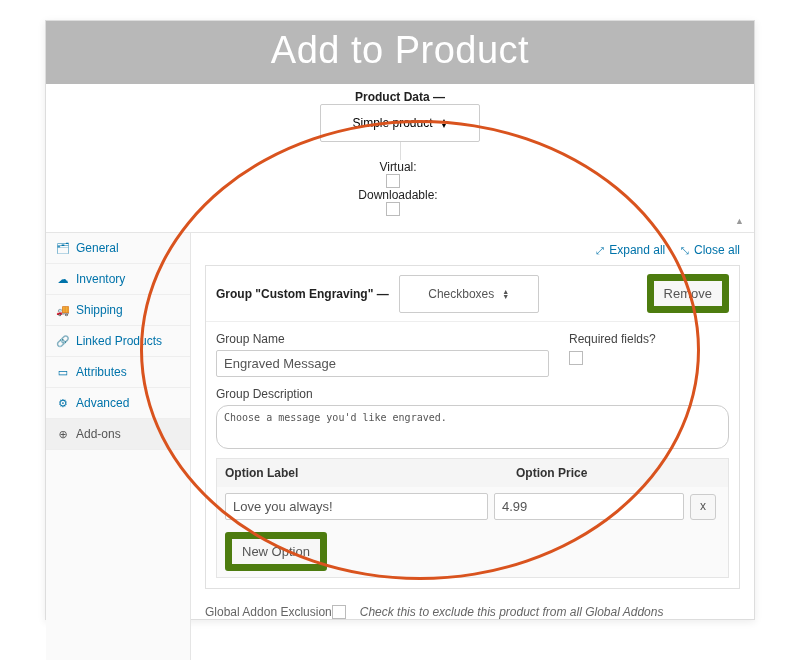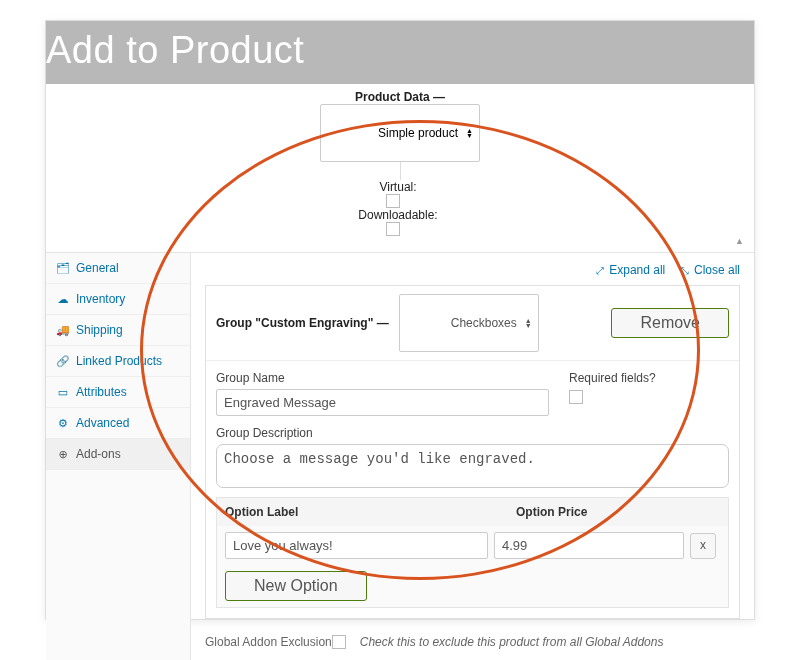--- a/index.html
+++ b/index.html
@@ -1,48 +1,48 @@
 <!DOCTYPE html>
 <html><head>
 <meta charset="utf-8">
 <style>
 * { box-sizing: border-box; margin: 0; padding: 0; }
 body { font-family: -apple-system, "Helvetica Neue", Arial, sans-serif; background: #fff; width: 800px; height: 660px; position: relative; }
 .outer { position: absolute; left: 45px; top: 20px; width: 710px; height: 600px; background: #fff; border: 1px solid #ddd; box-shadow: 0 2px 8px rgba(0,0,0,0.08); }
-.banner { background: #b8b8b8; color: #fff; font-size: 38px; font-weight: 400; padding: 8px 0 12px; letter-spacing: 0.5px; }
+.banner { background: #b8b8b8; color: #fff; text-align: center; font-size: 38px; font-weight: 400; padding: 8px 0 12px; letter-spacing: 0.5px; }
 .header { display: flex; align-items: center; padding: 6px 10px; border-bottom: 1px solid #e5e5e5; font-size: 12px; flex-direction: column; }
 .header-label { font-weight: bold; color: #222; }
-.select { display: inline-flex; align-items: center; justify-content: flex-end; border: 1px solid #ccc; background: #fff; border-radius: 2px; padding: 21px 6px; font-size: 12px; cursor: pointer; }
+.select { display: inline-flex; align-items: center; justify-content: center; border: 1px solid #ccc; background: #fff; border-radius: 2px; padding: 11px 6px; font-size: 12px; cursor: pointer; }
 .select .arrows { display: flex; flex-direction: column; line-height: 5px; font-size: 7px; margin-left: 8px; }
 .pd-select { width: 160px; margin: 0 10px; }
 .divider-v { width: 1px; height: 18px; background: #ddd; margin: 0 8px; }
 .chklabel { color: #222; margin-right: 4px; }
 .chk { width: 14px; height: 14px; border: 1px solid #bbb; background: #fff; display: inline-block; vertical-align: middle; margin-right: 14px; cursor: pointer; }
 .collapse { margin-left: auto; color: #999; font-size: 9px; cursor: pointer; }
 .body { display: flex; height: 500px; }
 .sidebar { width: 145px; border-right: 1px solid #e5e5e5; background: #fafafa; }
 .sidebar-item { display: flex; align-items: center; padding: 8px 10px; font-size: 12px; color: #0073aa; cursor: pointer; border-bottom: 1px solid #eee; }
 .sidebar-item.active { background: #f0f0f0; color: #555; }
 .sidebar-item .ico { width: 14px; margin-right: 6px; font-size: 11px; display: inline-flex; justify-content: center; }
 .main { flex: 1; padding: 10px 14px; font-size: 12px; color: #555; position: relative; }
 .toprow { display: flex; justify-content: flex-end; gap: 12px; margin-bottom: 8px; }
 .linkbtn { color: #0073aa; font-size: 12px; cursor: pointer; }
 .linkbtn::before { content: ""; display: inline-block; }
 .expand-ico, .close-ico { display:inline-block; margin-right:2px; font-size:10px; }
 .groupbox { border: 1px solid #e0e0e0; background: #fff; }
 .groupbox-head { display: flex; align-items: center; padding: 8px 10px; border-bottom: 1px solid #eee; }
 .ghead-label { font-weight: bold; color: #222; }
 .g-select { width: 140px; margin: 0 10px; }
-.btn { border: 1px solid #4d7c0f; background: #f7f7f7; border-radius: 3px; padding: 5px 28px; font-size: 16px; cursor: pointer; color: #555; }
+.btn { border: 7px solid #4d7c0f; background: #f7f7f7; border-radius: 3px; padding: 5px 10px; font-size: 13px; cursor: pointer; color: #555; }
 .btn-primary { background: #0085ba; border-color: #006799; color: #fff; }
 .groupbox-body { padding: 10px; }
 .row { display: flex; gap: 20px; margin-bottom: 10px; }
 .field-label { color: #444; font-size: 12px; margin-bottom: 4px; display: block; }
 .text-input { width: 100%; border: 1px solid #ccc; border-radius: 2px; padding: 5px 7px; font-size: 13px; color: #555; background: #fff; }
-.textarea { width: 100%; border: 1px solid #ccc; border-radius: 7px; padding: 6px 7px; font-size: 14px; color: #555; background: #fff; height: 44px; resize: none; font-family: Liberation Mono, monospace; }
+.textarea { width: 100%; border: 1px solid #ccc; border-radius: 12px; padding: 6px 7px; font-size: 10px; color: #555; background: #fff; height: 44px; resize: none; }
 .opt-table { background: #f5f5f5; border: 1px solid #e5e5e5; margin-top: 6px; }
 .opt-head { display: flex; justify-content: space-between; }
 .opt-head > div { padding: 7px 8px; font-weight: bold; color: #333; font-size: 12px; }
 .opt-row { display: flex; align-items: center; padding: 6px 8px; gap: 6px; background: #fafafa; }
 .col-label { flex: 1; }
 .col-price { width: 190px; }
 .col-x { width: 30px; }
 .xbtn { border: 1px solid #ccc; background: #f7f7f7; border-radius: 3px; width: 26px; height: 26px; text-align: center; line-height: 22px; cursor: pointer; color: #555; }
 .opt-foot { padding: 6px 8px; background: #fafafa; }
 .bottom-row { display: flex; align-items: center; margin-top: 14px; }

